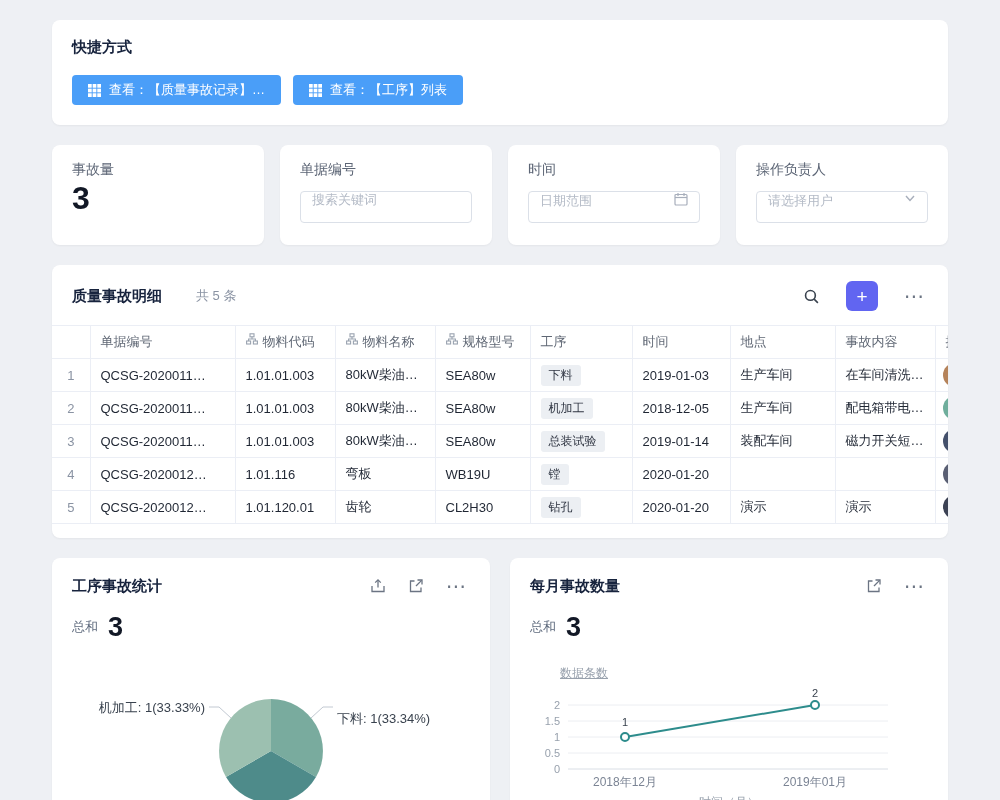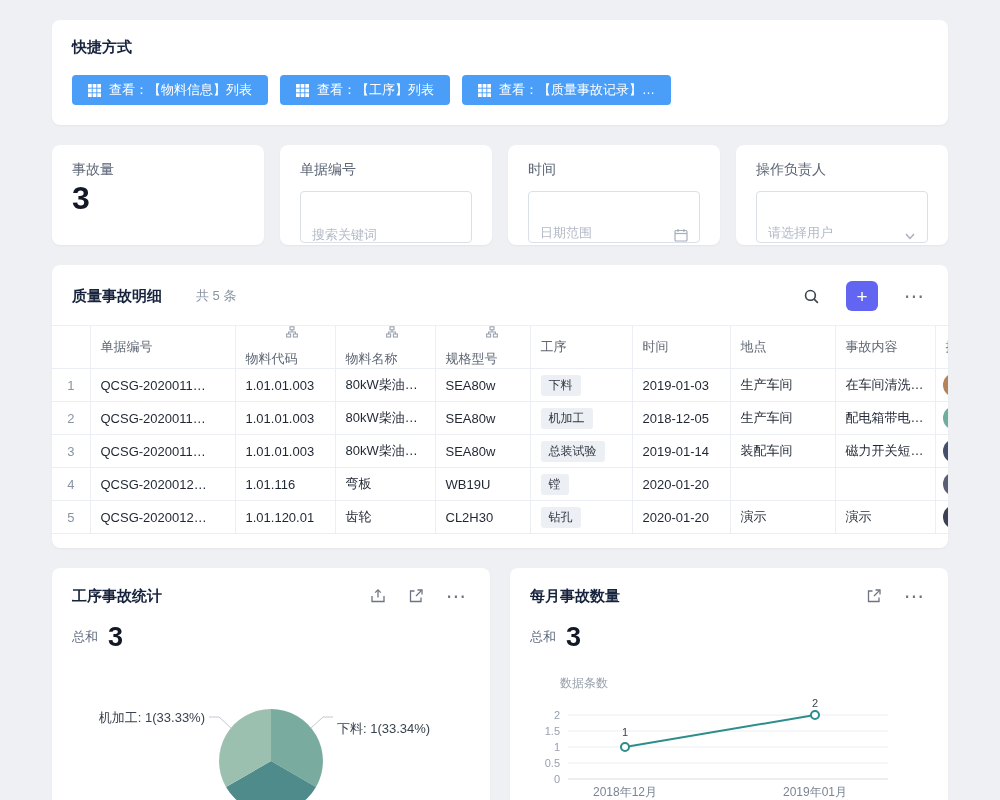--- a/index.html
+++ b/index.html
@@ -14,41 +14,41 @@
   .btn-row { display:flex; gap:12px; margin-top:18px; }
   .blue-btn { display:inline-flex; align-items:center; gap:8px; height:30px; padding:0 16px;
     background:#4a9ef8; color:#fff; font-size:13px; border:none; border-radius:4px;
     cursor:pointer; font-family:inherit; white-space:nowrap; }
 
   
   .stats-row { display:grid; grid-template-columns:repeat(4,1fr); gap:16px; margin-bottom:20px; }
   .stat-card { padding:16px 20px; height:100px; }
   .stat-label { font-size:14px; color:#5c6575; }
   .stat-value { font-size:32px; font-weight:700; color:#121826; margin-top:2px; line-height:1.1; }
-  .input-box { margin-top:12px; height:52px; border:1px solid #dbe0e8; border-radius:4px;
-    display:flex; align-items:flex-end; padding:0 11px; color:#b3bac6; font-size:13px; background:#fff; }
+  .input-box { margin-top:12px; height:32px; border:1px solid #dbe0e8; border-radius:4px;
+    display:flex; align-items:flex-start; padding:0 11px; color:#b3bac6; font-size:13px; background:#fff; }
   .input-box input { border:none; outline:none; width:100%; font-size:13px; font-family:inherit; color:#333; background:transparent; }
   .input-box input::placeholder { color:#b3bac6; }
   .input-box .grow { flex:1; }
 
   
   .table-card { margin-bottom:20px; padding-bottom:14px; overflow:hidden; }
   .table-header { display:flex; align-items:center; padding:16px 20px 14px; gap:18px; }
   .count-text { font-size:13px; color:#8a93a3; margin-left:16px; }
   .table-header .grow { flex:1; }
   .icon-btn { background:none; border:none; cursor:pointer; display:inline-flex; align-items:center; padding:4px; }
   .plus-btn { width:32px; height:30px; background:#6165f1; border:none; border-radius:6px; color:#fff;
     font-size:19px; line-height:1; cursor:pointer; margin:0 4px; }
   .more-dots { font-size:20px; color:#6b7483; cursor:pointer; padding:0 4px; user-select:none; }
 
   table { border-collapse:collapse; table-layout:fixed; width:943px; font-size:13px; }
   th, td { border-bottom:1px solid #ebeef5; border-right:1px solid #ebeef5; height:33px;
     padding:0 10px; text-align:left; white-space:nowrap; overflow:hidden; }
   thead th { color:#5f6774; font-weight:400; border-top:1px solid #ebeef5; }
-  th .hwrap { display:inline-flex; align-items:flex-end; gap:12px;flex-direction:column; }
+  th .hwrap { display:inline-flex; align-items:flex-start; gap:5px; }
   td.num, th.numcol { text-align:center; color:#8a93a3; padding:0 4px; }
   td { color:#1f2633; }
   .tag { display:inline-block; background:#eceff3; border-radius:3px; padding:2px 8px; font-size:12px; color:#2f3542; }
   td.avatar-cell { padding:0 0 0 6px; border-right:none; }
   .avatar { display:block; }
 
   
   .charts-row { display:grid; grid-template-columns:1fr 1fr; gap:20px; }
   .chart-card { height:320px; overflow:hidden; position:relative; }
   .chart-header { display:flex; align-items:center; padding:16px 20px 0; gap:14px; }
@@ -58,21 +58,21 @@
   .total-value { font-size:27px; font-weight:700; color:#121826; line-height:1; }
 
   .pie-area { position:relative; width:438px; height:176px; margin-top:26px; }
   .pie-svg { position:absolute; left:0; top:0; }
   .connector { fill:none; stroke:#c2c9d2; stroke-width:1; }
   .pie-label { position:absolute; font-size:13px; color:#39424e; white-space:nowrap; }
   .pie-label.right { left:285px; top:43px; }
   .pie-label.left { right:285px; top:32px; text-align:right; }
 
   .line-area { padding:0 20px; margin-top:24px; }
-  .axis-title-y { margin-left:30px; font-size:12px; color:#98a1ad; }
+  .axis-title-y { margin-left:30px; font-size:12px; color:#98a1ad;text-decoration:underline; }
   .line-svg { display:block; width:398px; height:102px; margin-top:6px; }
   .line-svg .grid { stroke:#eceef2; stroke-width:1; }
   .line-svg .axis { stroke:#d9dee5; stroke-width:1; }
   .line-svg text { font-size:11px; fill:#98a1ad; font-family:inherit; }
   .line-svg text.dlabel { fill:#39424e; }
   .line-svg text.xtick { font-size:12px; fill:#7b8494; }
   .axis-title-x { text-align:center; font-size:12px; color:#98a1ad; margin-top:4px; }
 </style>
 </head>
 <body>
@@ -89,53 +89,37 @@
               <rect x="5" y="0" width="4" height="4"></rect>
               <rect x="10" y="0" width="4" height="4"></rect>
               <rect x="0" y="5" width="4" height="4"></rect>
               <rect x="5" y="5" width="4" height="4"></rect>
               <rect x="10" y="5" width="4" height="4"></rect>
               <rect x="0" y="10" width="4" height="4"></rect>
               <rect x="5" y="10" width="4" height="4"></rect>
               <rect x="10" y="10" width="4" height="4"></rect>
             </g>
           </svg>
-        <span>查看：【物料信息】列表</span>
+        <span>查看：【质量事故记录】…</span>
       </button>
       <button class="blue-btn">
         <svg width="13" height="13" viewBox="0 0 14 14">
             <g fill="#fff">
               <rect x="0" y="0" width="4" height="4"></rect>
               <rect x="5" y="0" width="4" height="4"></rect>
               <rect x="10" y="0" width="4" height="4"></rect>
               <rect x="0" y="5" width="4" height="4"></rect>
               <rect x="5" y="5" width="4" height="4"></rect>
               <rect x="10" y="5" width="4" height="4"></rect>
               <rect x="0" y="10" width="4" height="4"></rect>
               <rect x="5" y="10" width="4" height="4"></rect>
               <rect x="10" y="10" width="4" height="4"></rect>
             </g>
           </svg>
         <span>查看：【工序】列表</span>
-      </button>
-      <button class="blue-btn">
-        <svg width="13" height="13" viewBox="0 0 14 14">
-            <g fill="#fff">
-              <rect x="0" y="0" width="4" height="4"></rect>
-              <rect x="5" y="0" width="4" height="4"></rect>
-              <rect x="10" y="0" width="4" height="4"></rect>
-              <rect x="0" y="5" width="4" height="4"></rect>
-              <rect x="5" y="5" width="4" height="4"></rect>
-              <rect x="10" y="5" width="4" height="4"></rect>
-              <rect x="0" y="10" width="4" height="4"></rect>
-              <rect x="5" y="10" width="4" height="4"></rect>
-              <rect x="10" y="10" width="4" height="4"></rect>
-            </g>
-          </svg>
-        <span>查看：【质量事故记录】…</span>
       </button>
     </div>
   </section>
 
   <div class="stats-row">
     <div class="card stat-card">
       <div class="stat-label">事故量</div>
       <div class="stat-value">3</div>
     </div>
     <div class="card stat-card">

